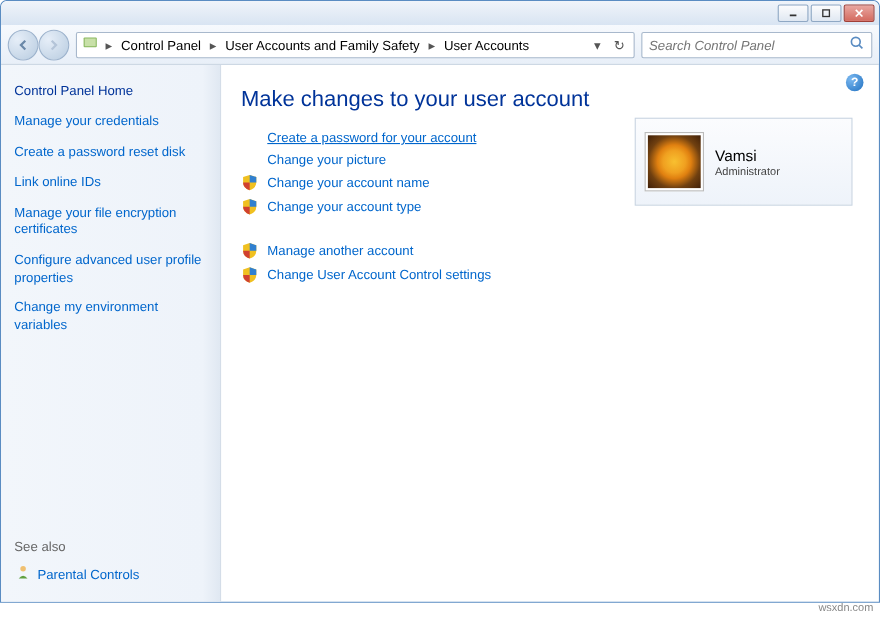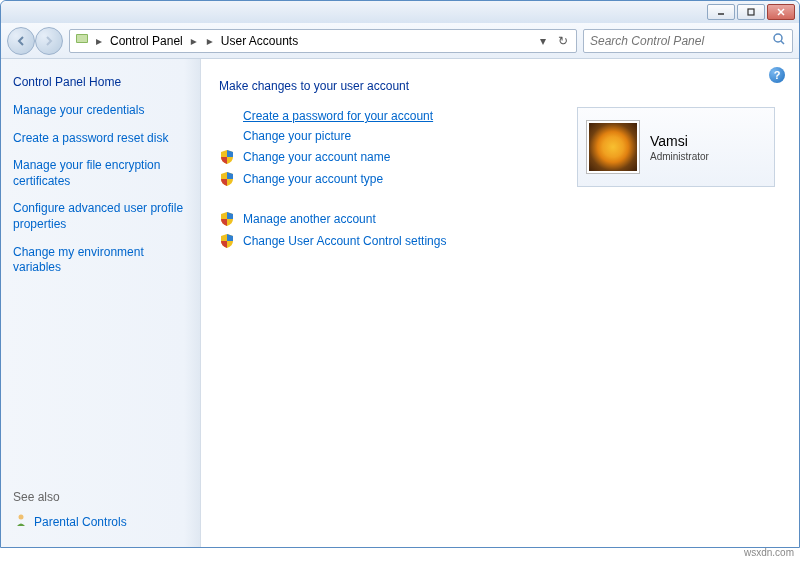--- a/index.html
+++ b/index.html
@@ -21,21 +21,21 @@
 .searchbox input { border: none; outline: none; flex: 1; font-size: 12px; font-style: italic; color: #888; background: transparent; }
 .searchbox .sicon { color: #5a8cc2; cursor: pointer; }
 .body { flex: 1; display: flex; overflow: hidden; justify-content: flex-end; }
 .sidebar { width: 200px; background: linear-gradient(to right, #f2f6fb 0%, #eef3fa 92%, #e0e8f2 100%); border-right: 1px solid #d4dde8; padding: 16px 12px; display: flex; flex-direction: column; }
 .sidebar .home { color: #003399; font-size: 12px; margin-bottom: 14px; }
 .sidebar .slink { color: #0066cc; font-size: 12px; margin-bottom: 12px; cursor: pointer; line-height: 1.3; }
 .sidebar .spacer { flex: 1; }
 .sidebar .seealso { color: #666; font-size: 12px; margin-bottom: 8px; }
 .sidebar .parental { display: flex; align-items: center; gap: 5px; color: #0066cc; cursor: pointer; }
 .main { flex: 1; padding: 20px 18px; position: relative; }
-.main h1 { color: #003399; font-size: 12px; font-weight: normal; margin-bottom: 16px; }
+.main h1 { color: #003399; font-size: 20px; font-weight: normal; margin-bottom: 16px; }
 .linkrow { display: flex; align-items: center; gap: 8px; margin-bottom: 6px; }
 .linkrow .shield { width: 16px; height: 16px; flex-shrink: 0; }
 .linkrow .nopad { width: 16px; }
 .linkrow a { color: #0066cc; text-decoration: none; cursor: pointer; }
 .linkrow a.under { text-decoration: underline; }
 .gap { height: 18px; }
 .arrow { position: absolute; left: 420px; top: 52px; }
 .arrow svg { width: 44px; height: 18px; }
 .usercard { position: absolute; right: 24px; top: 48px; width: 198px; height: 80px; border: 1px solid #c8d4e2; background: linear-gradient(to bottom, #fbfcfe, #eef3fa); display: flex; align-items: center; padding: 8px; gap: 10px; }
 .avatar { width: 54px; height: 54px; border: 1px solid #bbb; padding: 2px; background: #fff; }
@@ -82,20 +82,21 @@
         </div>
     </div>
     <div class="addressbar">
       <span><svg width="16" height="16" viewBox="0 0 16 16">
             <rect x="2" y="3" width="12" height="9" fill="#8ab860" rx="1"></rect>
             <rect x="3" y="4" width="10" height="7" fill="#c8e0a8"></rect>
           </svg></span>
       <span class="sep">▸</span>
       <span class="crumb">Control Panel</span>
       <span class="sep">▸</span>
+      <span class="crumb">User Accounts and Family Safety</span>
       <span class="sep">▸</span>
       <span class="crumb">User Accounts</span>
       <div class="addr-icons">
         <span>▾</span>
         <span>↻</span>
       </div>
     </div>
     <div class="searchbox">
       <input type="text" placeholder="Search Control Panel" style="">
       <span class="sicon"><svg width="14" height="14" viewBox="0 0 14 14">
@@ -103,20 +104,21 @@
             <line x1="9" y1="9" x2="12" y2="12" stroke="#5a8cc2" stroke-width="1.5"></line>
           </svg></span>
     </div>
   </div>
 
   <div class="body">
     <div class="sidebar">
       <div class="home">Control Panel Home</div>
       <div class="slink">Manage your credentials</div>
       <div class="slink">Create a password reset disk</div>
+      <div class="slink">Link online IDs</div>
       <div class="slink">Manage your file encryption certificates</div>
       <div class="slink">Configure advanced user profile properties</div>
       <div class="slink">Change my environment variables</div>
       <div class="spacer"></div>
       <div class="seealso">See also</div>
       <div class="parental">
         <span><svg width="16" height="16" viewBox="0 0 16 16">
               <circle cx="8" cy="5" r="2.5" fill="#f0c070"></circle>
               <path d="M4 14 Q8 9 12 14 Z" fill="#60a040"></path>
             </svg></span>

